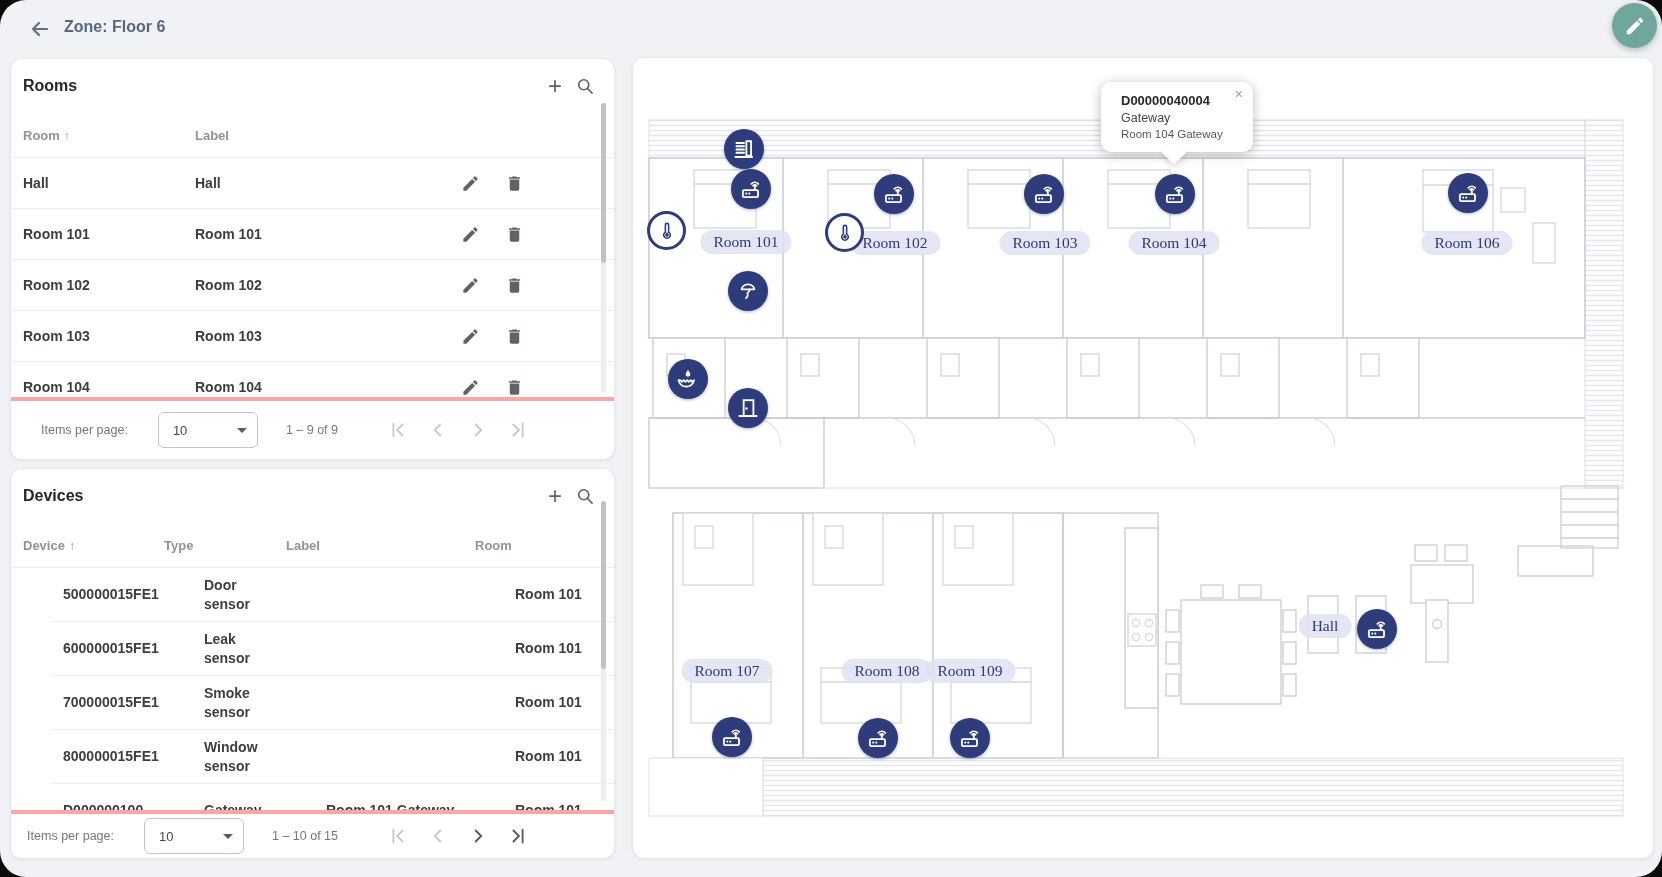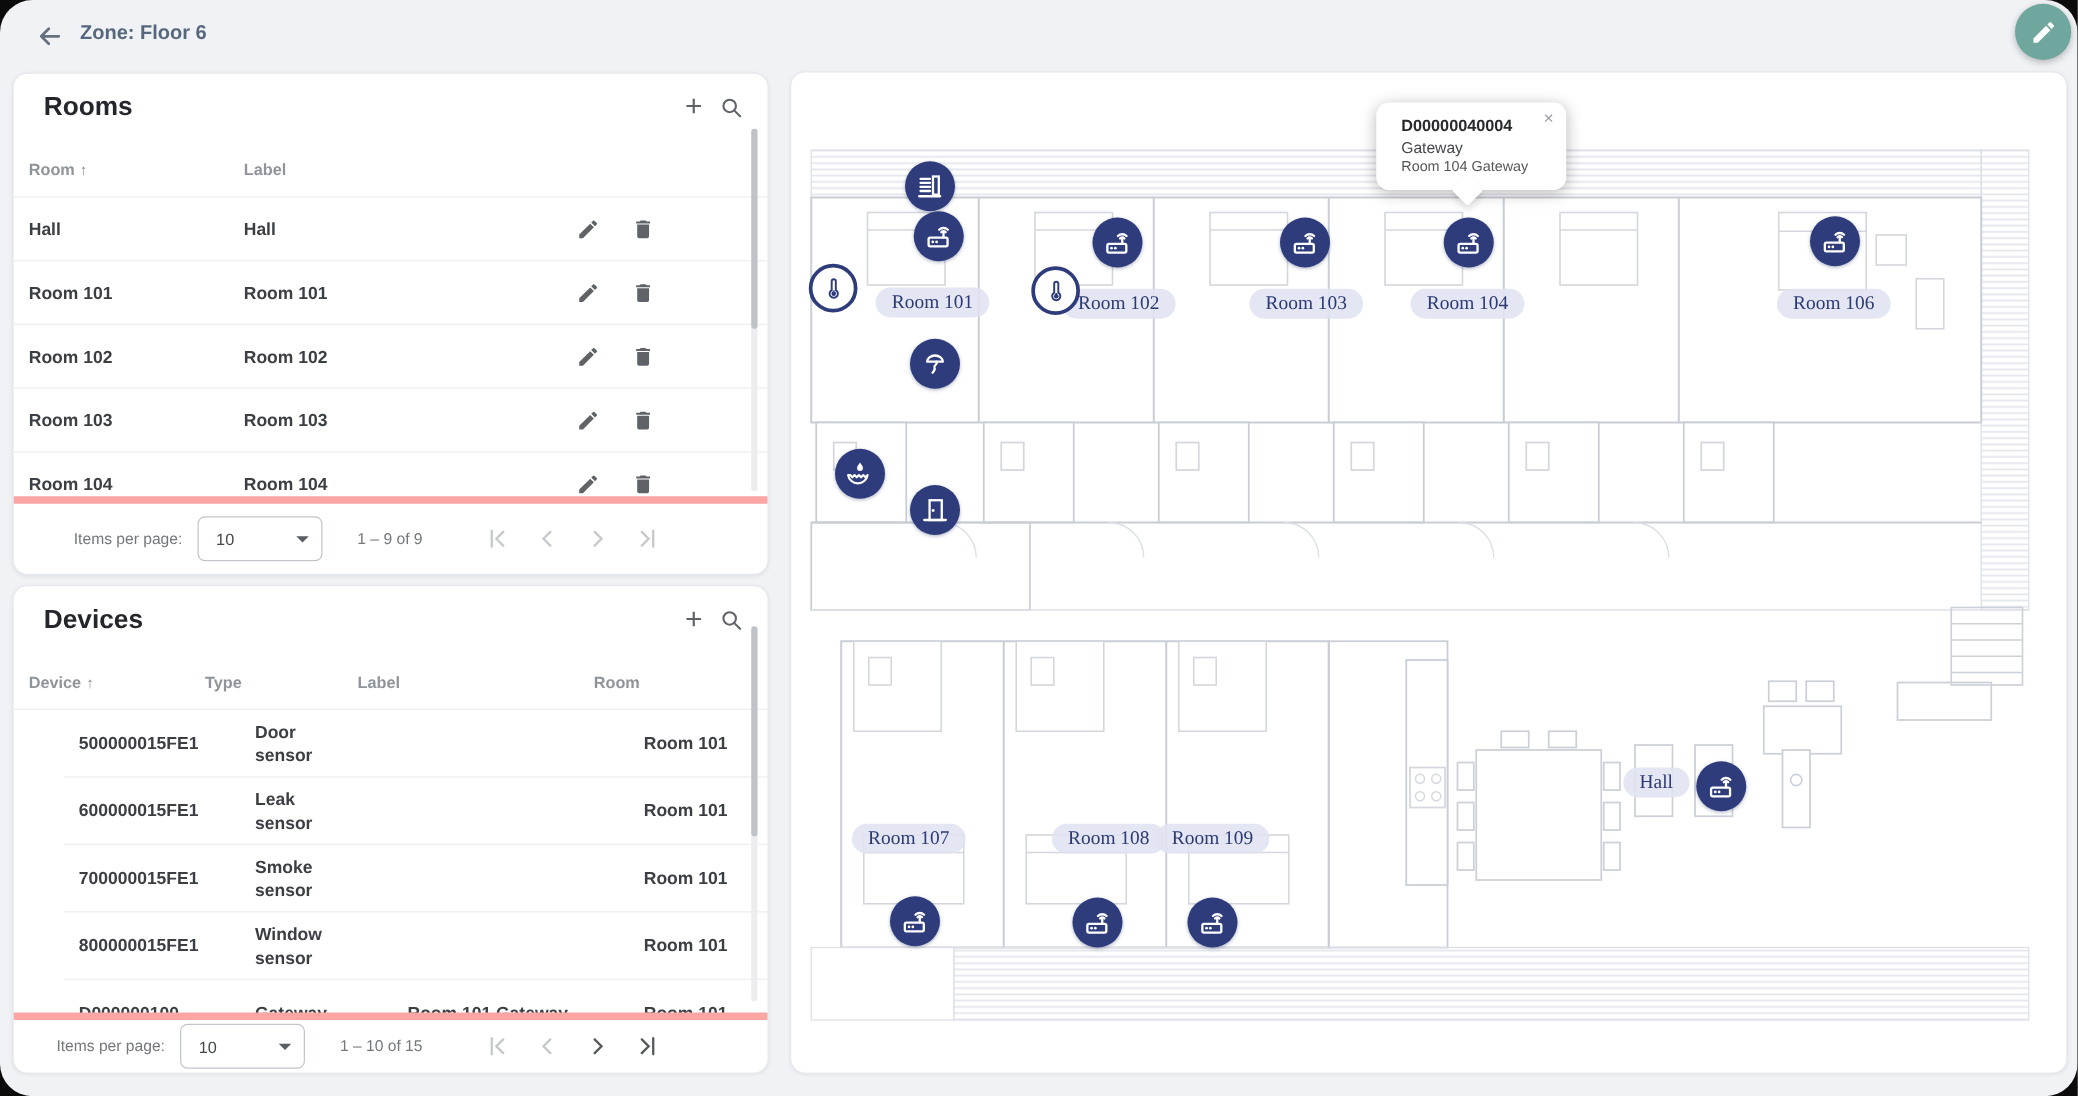--- a/index.html
+++ b/index.html
@@ -10,21 +10,21 @@
   .back-btn svg{width:24px;height:24px;display:block;margin:2px auto;}
   .page-title{position:absolute;left:64px;top:18px;font-size:16px;font-weight:700;color:#56677d;margin:0;}
   .fab{position:absolute;right:5px;top:3px;width:45px;height:45px;border-radius:50%;border:none;background:#6fa79f;box-shadow:0 2px 6px rgba(0,0,0,.25);cursor:pointer;}
   .fab svg{width:22px;height:22px;display:block;margin:0 auto;}
   
   .card{position:absolute;background:#fff;border-radius:12px;border:1px solid #e7e9ee;box-shadow:0 1px 3px rgba(20,30,50,.07);}
   .rooms-card{left:10px;top:58px;width:603px;height:400px;}
   .devices-card{left:10px;top:468px;width:603px;height:389px;}
   .floor-card{left:632px;top:57px;width:1020px;height:800px;overflow:hidden;}
   .card-head{display:flex;align-items:center;height:54px;padding:0 14px 0 12px;}
-  .card-title{font-size:21px;font-weight:600;color:#24262b;margin:12px;flex:1;}
+  .card-title{font-size:16px;font-weight:600;color:#24262b;margin:0;flex:1;}
   .icon-btn{border:none;background:transparent;cursor:pointer;color:#5f6368;width:30px;height:30px;padding:0;display:flex;align-items:center;justify-content:center;}
   .plus-glyph{font-size:24px;font-weight:400;line-height:1;color:#5f6368;}
   .icon-btn svg{width:20px;height:20px;}
   
   .thead,.trow{display:grid;align-items:center;padding-left:12px;padding-right:78px;font-weight:bold;}
   .rooms-grid{grid-template-columns:172px 1fr 44px 44px;}
   .devices-grid{grid-template-columns:107px 88px 155px 75px 44px 44px;gap:34px;}
   .thead{height:44px;color:#8f939a;font-size:13px;border-bottom:1px solid #eceef1;}
   .th .arrow{font-size:12px;margin-left:4px;color:#8f939a;}
   .tbody{overflow:hidden;}
@@ -37,24 +37,24 @@
   .row-action{border:none;background:transparent;cursor:pointer;color:#5f6368;width:36px;height:36px;padding:0;display:flex;align-items:center;justify-content:center;justify-self:center;}
   .row-action svg{width:19px;height:19px;}
   
   .scroll-track{position:absolute;right:8px;width:5px;border-radius:3px;background:#ededef;}
   .scroll-thumb{position:absolute;right:8px;width:5px;border-radius:3px;background:#bfc2c7;}
   .rooms-card .scroll-track{top:44px;height:290px;}
   .rooms-card .scroll-thumb{top:44px;height:160px;}
   .devices-card .scroll-track{top:32px;height:300px;}
   .devices-card .scroll-thumb{top:32px;height:168px;}
   
-  .paginator{position:absolute;left:0;bottom:0;width:100%;border-top:6px solid #fca5a5;display:flex;align-items:center;justify-content:flex-end;padding-right:76px;box-sizing:border-box;color:#74777c;font-size:12.5px;}
+  .paginator{position:absolute;left:0;bottom:0;width:100%;border-top:4px solid #fca5a5;display:flex;align-items:center;justify-content:flex-end;padding-right:76px;box-sizing:border-box;color:#74777c;font-size:12.5px;}
   .rooms-card .paginator{height:62px;}
   .devices-card .paginator{height:48px;}
-  .pagesize-select{display:flex;align-items:center;justify-content:space-between;width:74px;height:34px;border:1px solid #c2c5cb;border-radius:6px;margin:0 28px 0 12px;padding:0 10px 0 14px;background:#fff;cursor:pointer;font-size:13px;color:#44474c;}
+  .pagesize-select{display:flex;align-items:center;justify-content:space-between;width:74px;height:34px;border:1px solid #c2c5cb;border-radius:6px;margin:0 28px 0 30px;padding:0 10px 0 14px;background:#fff;cursor:pointer;font-size:13px;color:#44474c;}
   .caret{width:0;height:0;border-left:5px solid transparent;border-right:5px solid transparent;border-top:5px solid #5a5d62;}
   .range-label{margin-right:40px;}
   .nav-btn{border:none;background:transparent;width:40px;height:40px;padding:0;display:flex;align-items:center;justify-content:center;cursor:pointer;}
   .nav-btn svg{width:22px;height:22px;}
   .nav-btn.disabled{color:#c6c8cc;cursor:default;}
   .nav-btn.enabled{color:#55585d;}
   
   .plan-svg{position:absolute;left:0;top:0;}
   .marker{position:absolute;width:40px;height:40px;margin-left:-20px;margin-top:-20px;border-radius:50%;background:#2e3c7c;display:flex;align-items:center;justify-content:center;cursor:pointer;box-shadow:0 1px 3px rgba(30,40,90,.35);}
   .marker svg{width:26px;height:26px;}

